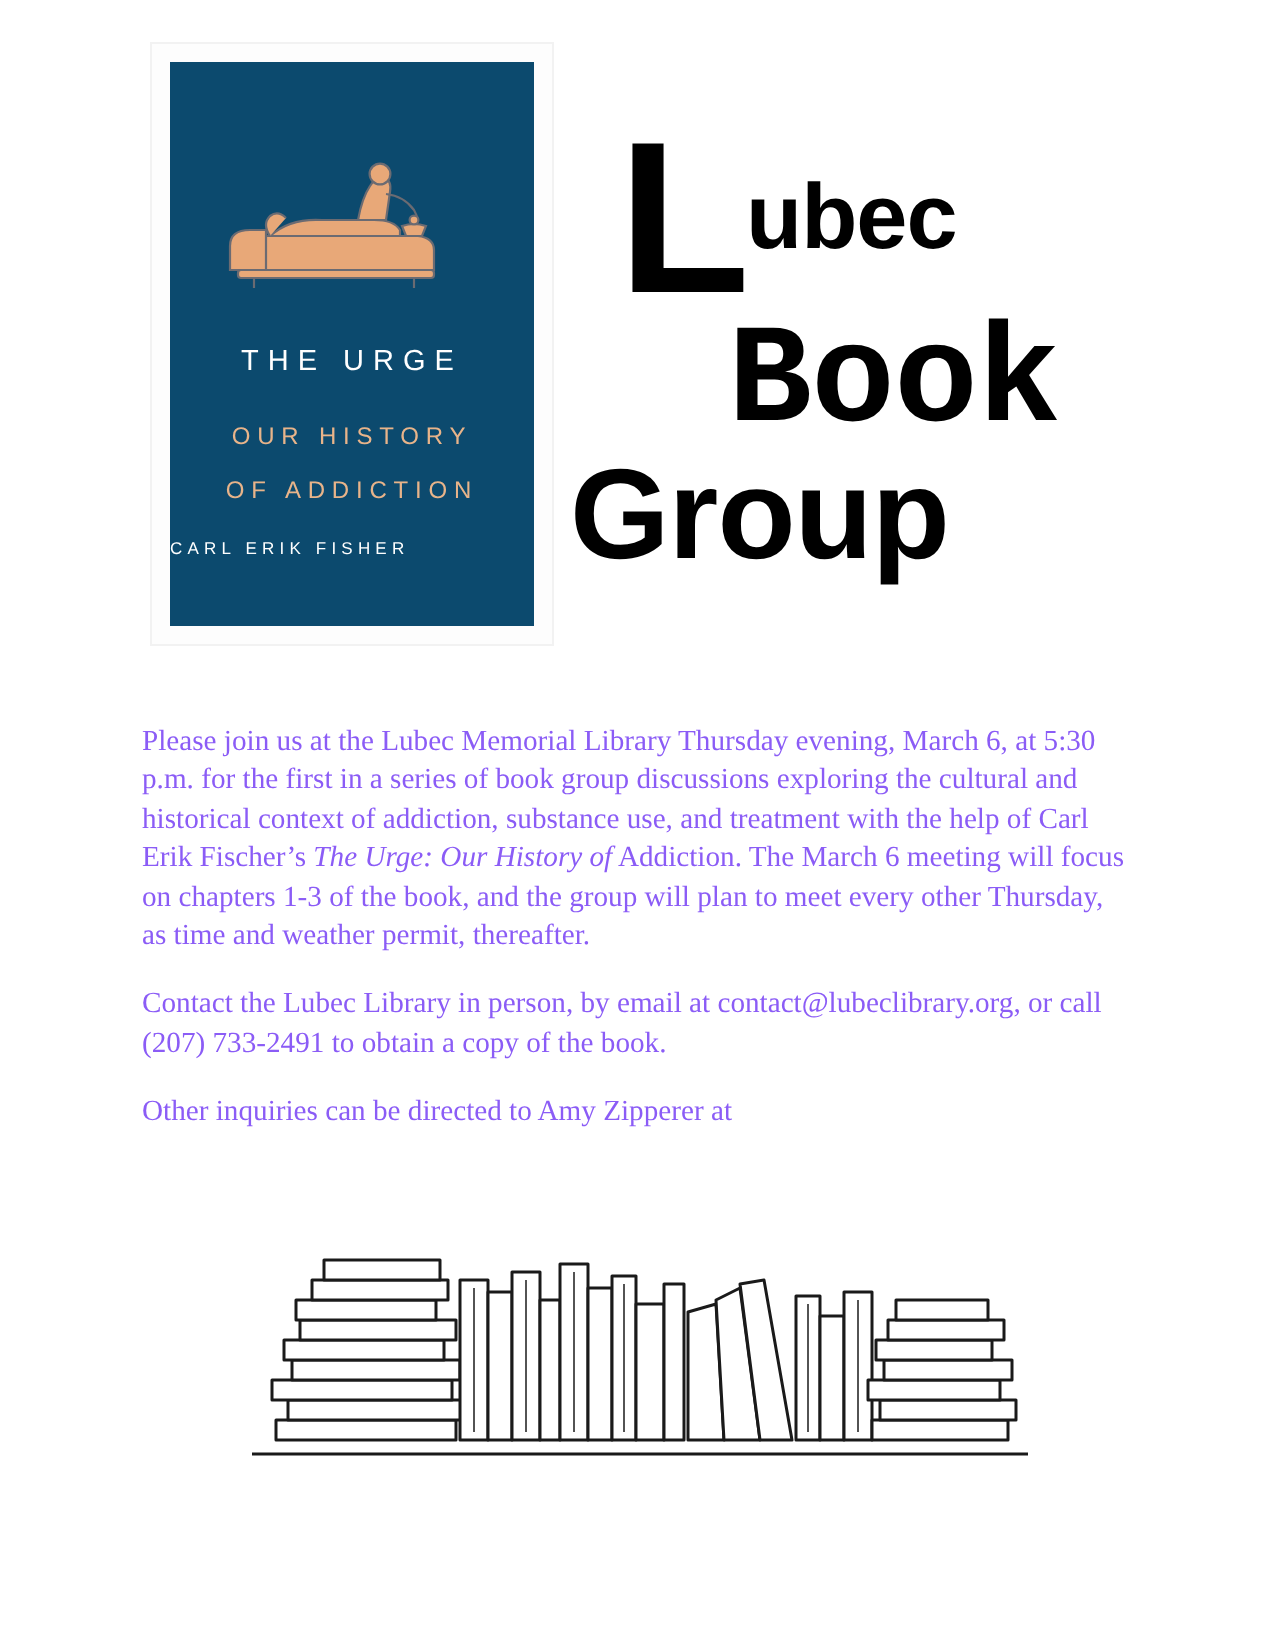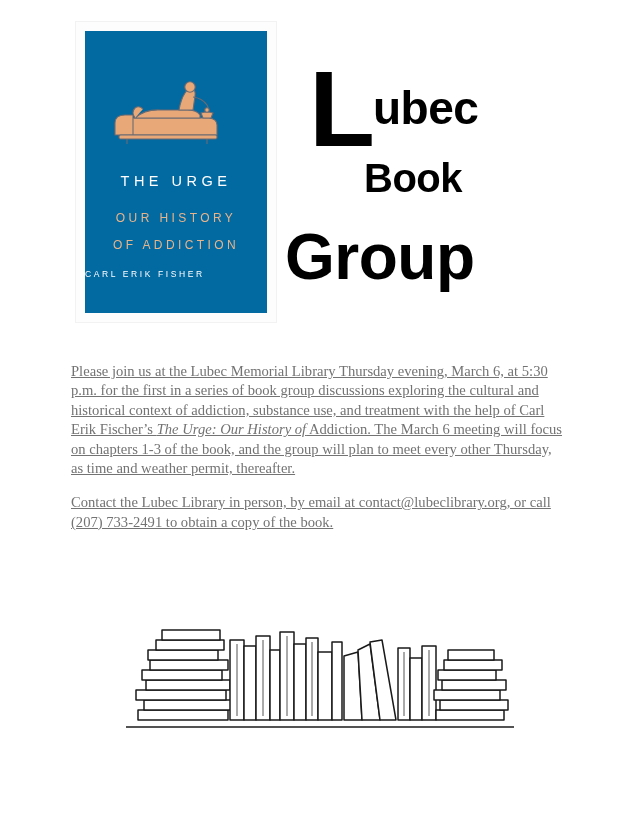--- a/index.html
+++ b/index.html
@@ -31,21 +31,21 @@
     height: 300px;
     background: #fdfdfd;
     box-shadow: 0 0 0 1px #f2f2f2;
   }
   .cover {
     position: absolute;
     left: 9px;
     top: 9px;
     width: 182px;
     height: 282px;
-    background: #0369a1;
+    background: #0c4a6e;
     overflow: hidden;
   }
   .cover-art {
     position: absolute;
     left: 50%;
     transform: translateX(-50%);
     top: 48px;
     width: 150px;
     height: 70px;
   }
@@ -109,41 +109,41 @@
   }
   .mast-lubec .drop {
     font-size: 108px;
     line-height: 0.72;
     vertical-align: -22px;
     letter-spacing: -2px;
   }
   .mast-book {
     left: 79px;
     top: 88px;
-    font-size: 40px;
+    font-size: 70px;
     letter-spacing: -0.5px;
+    font-family: Liberation Mono, monospace;
   }
   .mast-group {
     left: 0;
     top: 155px;
     font-size: 64px;
     letter-spacing: -0.5px;
   }
 
   
   .body-copy {
     position: absolute;
     left: 71px;
     top: 362px;
     width: 492px;
     font-size: 14.6px;
     line-height: 1.33;
-    color: #737373;
+    color: #8b5cf6;
     text-align: left;
-    text-decoration: underline;
   }
   .body-copy p {
     margin: 0 0 15px 0;
   }
   .body-copy p:last-child { margin-bottom: 0; }
   .body-copy em { font-style: italic; }
 
   
   .books-illo {
     position: absolute;
@@ -194,21 +194,21 @@
 
   <div class="masthead">
     <div class="mast-line mast-lubec"><span class="drop">L</span><span>ubec</span></div>
     <div class="mast-line mast-book">Book</div>
     <div class="mast-line mast-group">Group</div>
   </div>
 
   <div class="body-copy">
     <p><span>Please join us at the Lubec Memorial Library Thursday evening, March 6, at 5:30 p.m. for the first in a series of book group discussions exploring the cultural and historical context of addiction, substance use, and treatment with the help of Carl Erik Fischer’s </span><em>The Urge: Our History of</em><span> Addiction. The March 6 meeting will focus on chapters 1-3 of the book, and the group will plan to meet every other Thursday, as time and weather permit, thereafter.</span></p>
     <p>Contact the Lubec Library in person, by email at contact@lubeclibrary.org, or call (207) 733-2491 to obtain a copy of the book.</p>
-    <p><br></p>
+    <p><span>Other inquiries can be directed to Amy Zipperer at</span><br></p>
   </div>
 
   <svg class="books-illo" viewBox="0 0 400 180" xmlns="http://www.w3.org/2000/svg">
     <g fill="#ffffff" stroke="#1a1a1a" stroke-width="1.5" stroke-linejoin="round">
 
       <path d="M20 118 L110 118 L110 128 L20 128 Z"></path>
       <path d="M26 108 L116 108 L116 118 L26 118 Z"></path>
       <path d="M18 98 L108 98 L108 108 L18 108 Z"></path>
       <path d="M28 88 L112 88 L112 98 L28 98 Z"></path>
       <path d="M24 78 L104 78 L104 88 L24 88 Z"></path>

